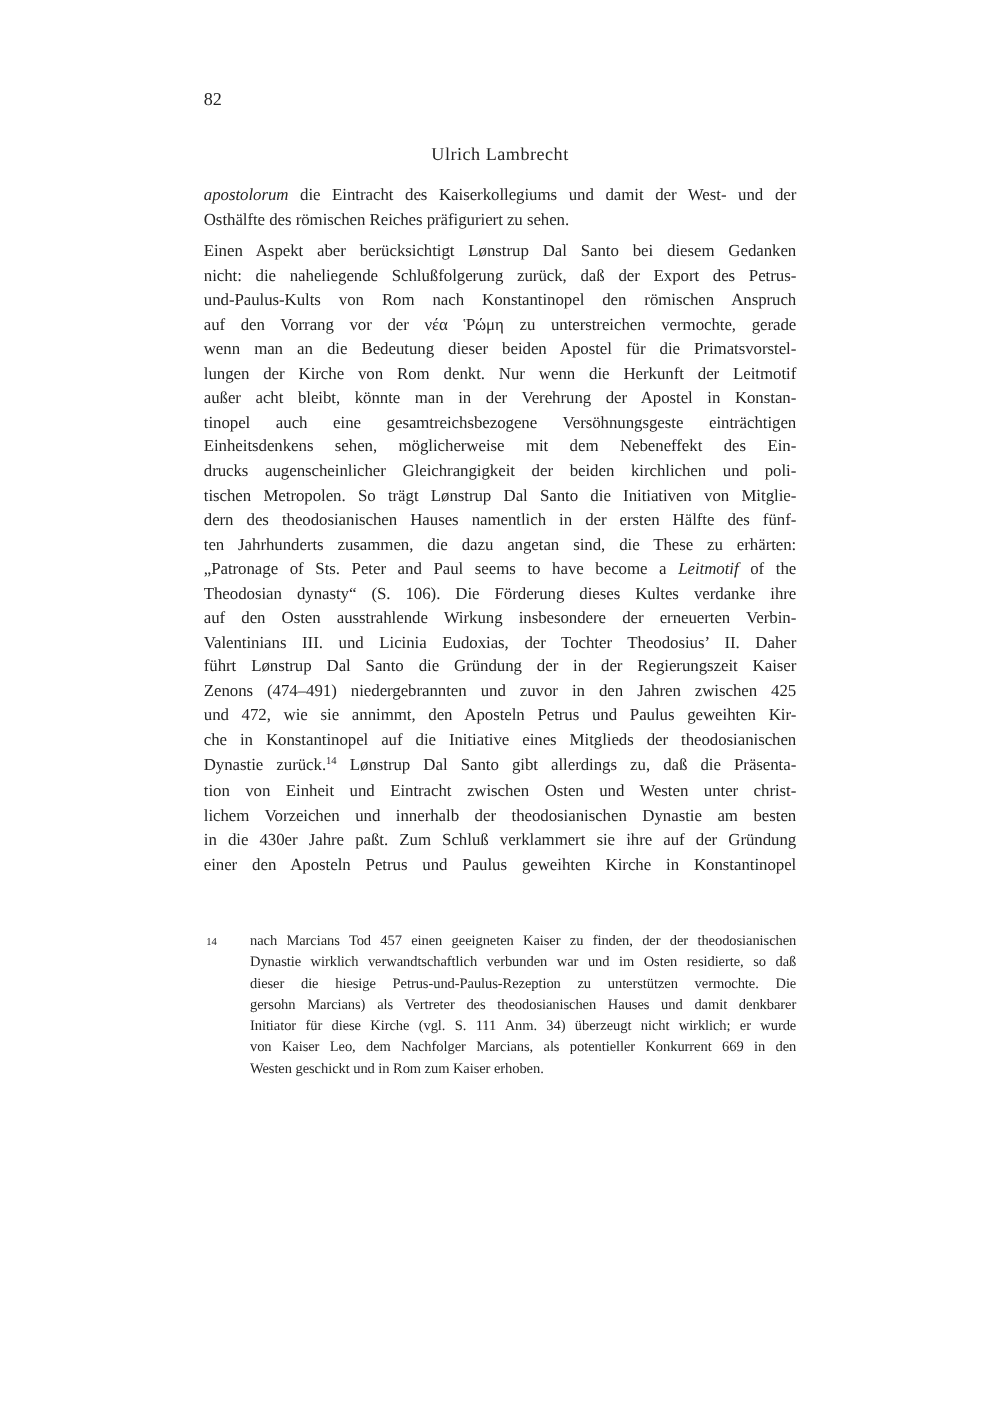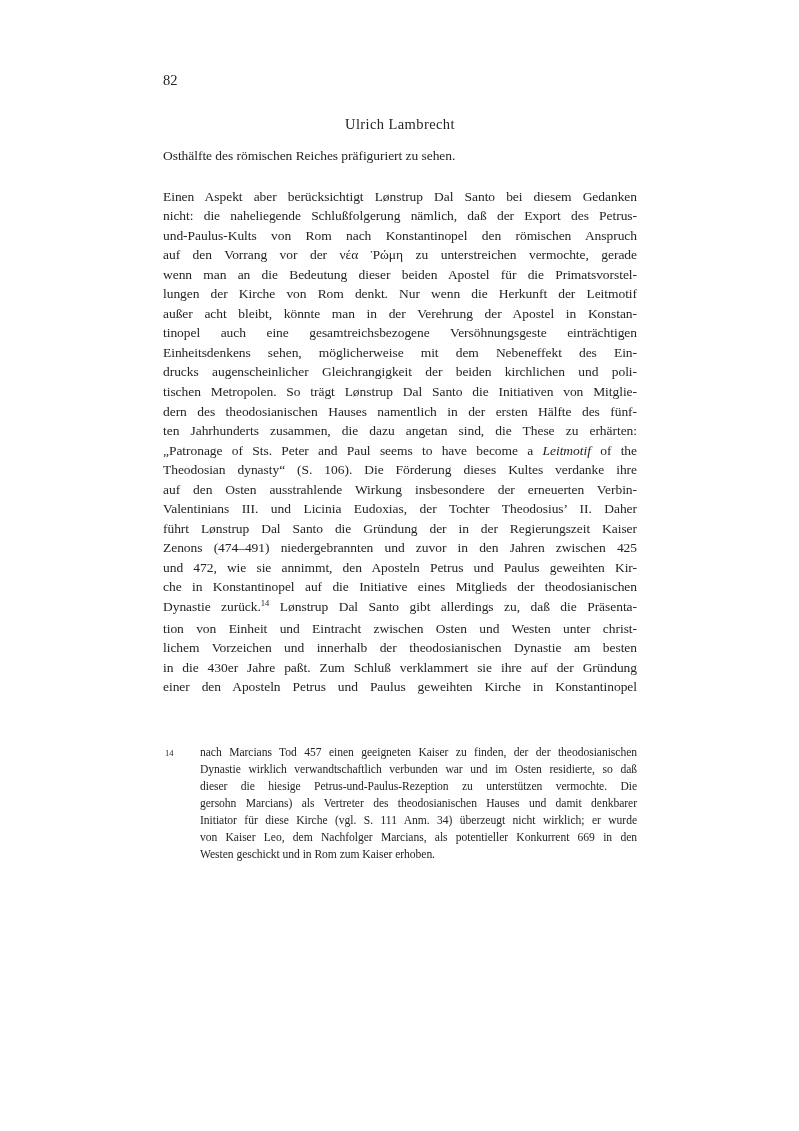--- a/index.html
+++ b/index.html
@@ -41,21 +41,21 @@
   .body-text {
     position: absolute;
     top: 146px;
     left: 163px;
     width: 474px;
     font-size: 13.5px;
     line-height: 19.55px;
     letter-spacing: -0.05px;
   }
   .para { margin: 0; }
-  .para + .para { margin-top: 21px; }
+  .para + .para { margin-top: 6px; }
   .line {
     text-align: justify;
     text-align-last: justify;
   }
   .line.endpara { text-align-last: left; }
   .i { font-style: italic; }
   .sup {
     font-size: 8.5px;
     vertical-align: baseline;
     position: relative;
@@ -84,25 +84,26 @@
 
 <div class="page">
 
   <div class="header">
     <span class="page-num">82</span>
     <span class="running-head">Ulrich Lambrecht</span>
   </div>
 
   <div class="body-text">
     <div class="para">
+        <div class="line"><span class="i">apostolorum</span><span> die Eintracht des Kaiserkollegiums und damit der West- und der</span></div>
         <div class="line endpara">Osthälfte des römischen Reiches präfiguriert zu sehen.</div>
       </div>
     <div class="para">
         <div class="line">Einen Aspekt aber berücksichtigt Lønstrup Dal Santo bei diesem Gedanken</div>
-        <div class="line">nicht: die naheliegende Schlußfolgerung nämlich, daß der Export des Petrus-</div>
+        <div class="line">nicht: die naheliegende Schlußfolgerung zurück, daß der Export des Petrus-</div>
         <div class="line">und-Paulus-Kults von Rom nach Konstantinopel den römischen Anspruch</div>
         <div class="line">auf den Vorrang vor der νέα Ῥώμη zu unterstreichen vermochte, gerade</div>
         <div class="line">wenn man an die Bedeutung dieser beiden Apostel für die Primatsvorstel-</div>
         <div class="line">lungen der Kirche von Rom denkt. Nur wenn die Herkunft der Leitmotif</div>
         <div class="line">außer acht bleibt, könnte man in der Verehrung der Apostel in Konstan-</div>
         <div class="line">tinopel auch eine gesamtreichsbezogene Versöhnungsgeste einträchtigen</div>
         <div class="line">Einheitsdenkens sehen, möglicherweise mit dem Nebeneffekt des Ein-</div>
         <div class="line">drucks augenscheinlicher Gleichrangigkeit der beiden kirchlichen und poli-</div>
         <div class="line">tischen Metropolen. So trägt Lønstrup Dal Santo die Initiativen von Mitglie-</div>
         <div class="line">dern des theodosianischen Hauses namentlich in der ersten Hälfte des fünf-</div>

